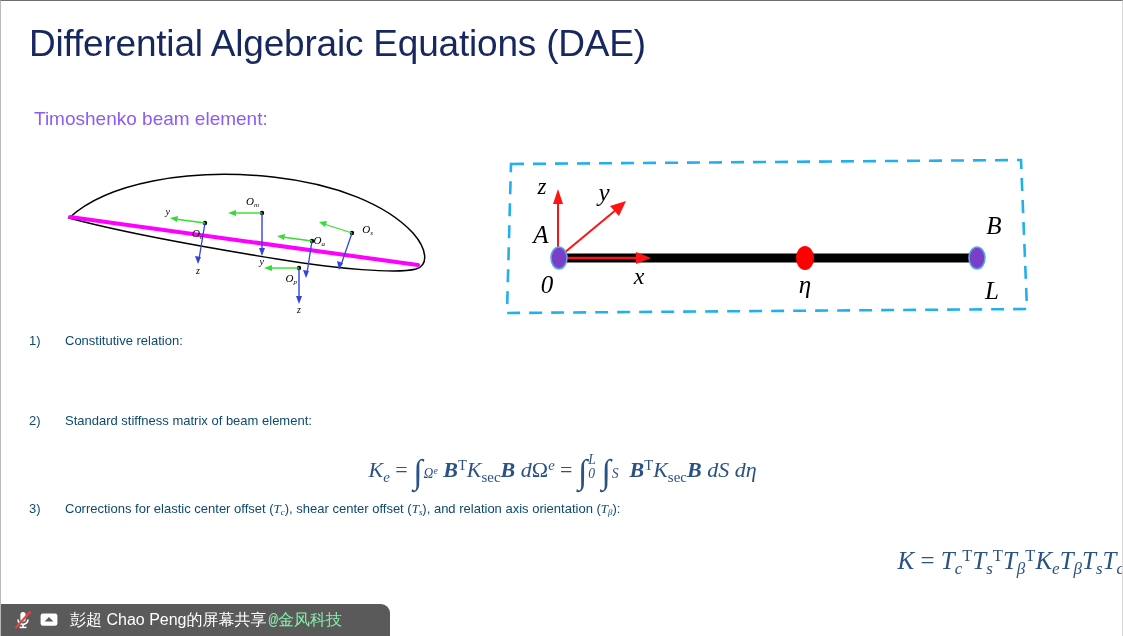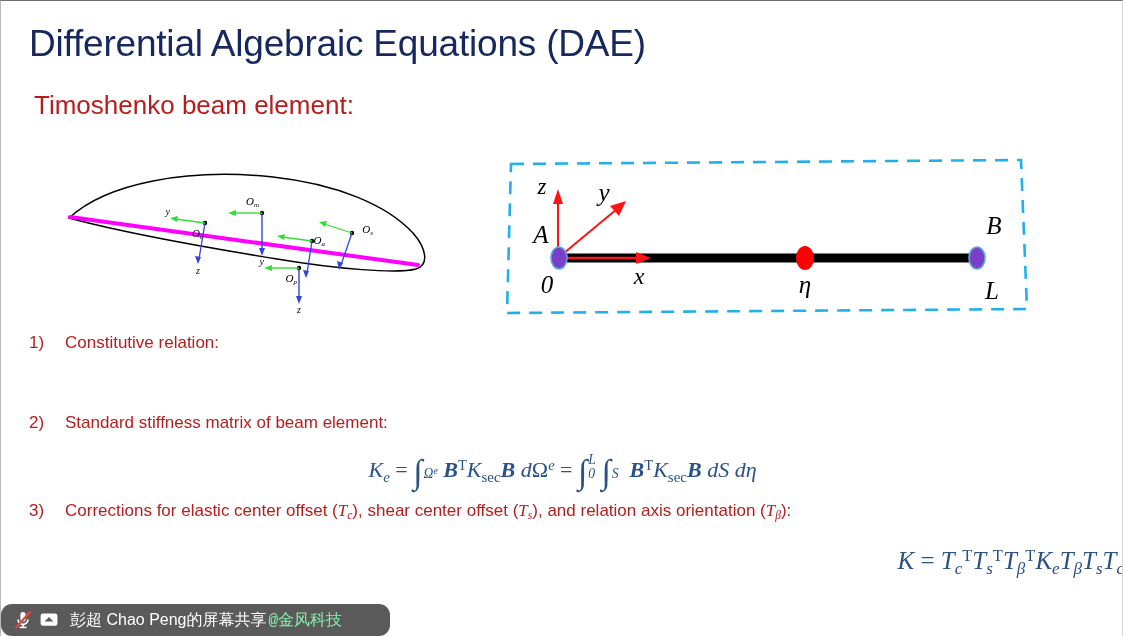--- a/index.html
+++ b/index.html
@@ -32,31 +32,31 @@
     font-size: 37px;
     color: #17285e;
     letter-spacing: -0.2px;
     font-family: "Liberation Sans", sans-serif;
     white-space: nowrap;
   }
 
   .subtitle {
     position: absolute;
     left: 33px;
-    top: 89px;
-    font-size: 26px;
-    color: #b91c1c;
+    top: 107px;
+    font-size: 19px;
+    color: #8b5cf6;
     white-space: nowrap;
   }
 
   
   .bullet {
     position: absolute;
-    font-size: 17px;
-    color: #b91c1c;
+    font-size: 13px;
+    color: #0c4a6e;
     white-space: nowrap;
   }
   .bullet .num {
     display: inline-block;
     width: 36px;
   }
   .b1 { left: 28px; top: 332px; }
   .b2 { left: 28px; top: 412px; }
   .b3 { left: 28px; top: 500px; }
 
@@ -130,21 +130,20 @@
     left: 0;
     bottom: 0;
     height: 32px;
     width: 389px;
     background: #5a5a5a;
     border-top-right-radius: 9px;
     display: flex;
     align-items: center;
     padding-left: 9px;
     box-sizing: border-box;
-    border-radius: 11px;
   }
   .zoom-bar .icon-wrap {
     width: 26px;
     height: 26px;
     display: flex;
     align-items: center;
     justify-content: center;
     flex: 0 0 auto;
   }
   .zoom-bar .share-text {

